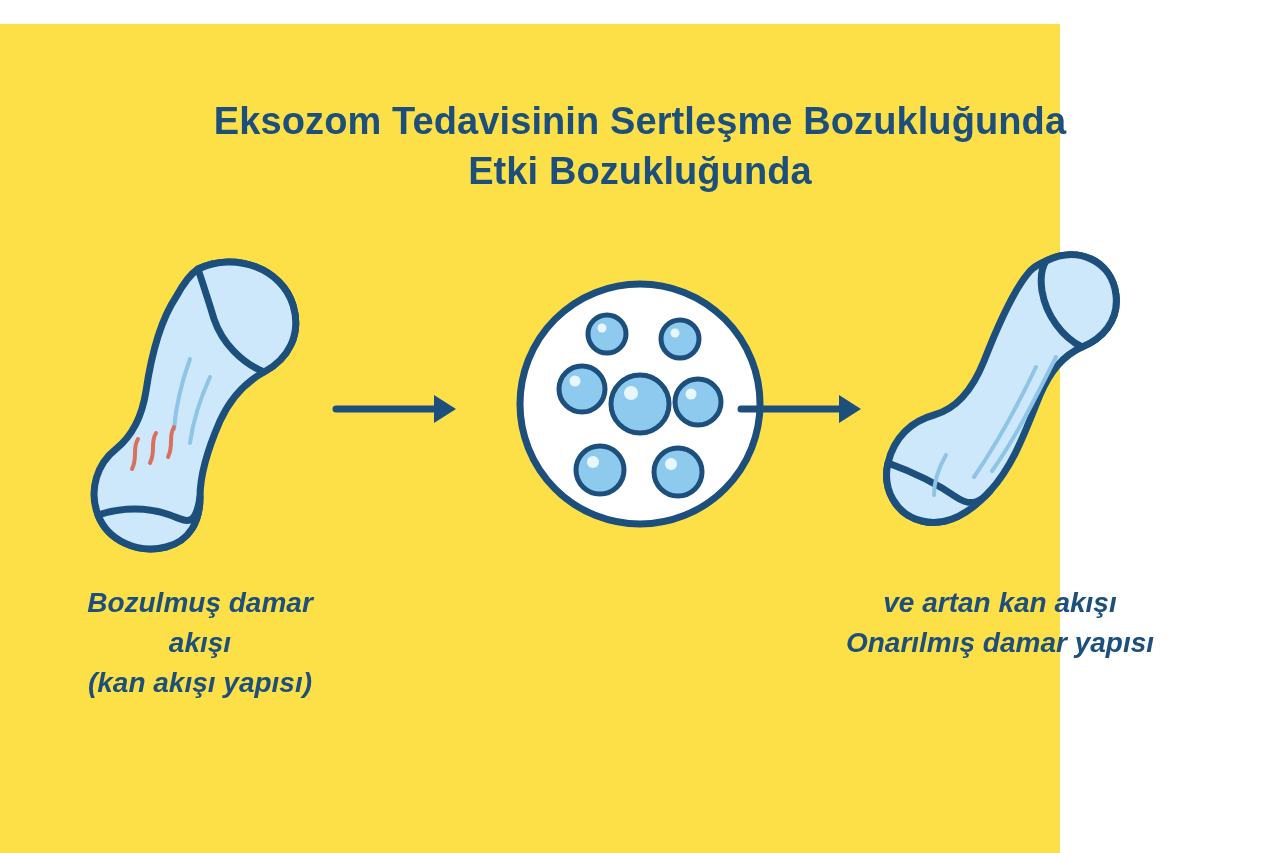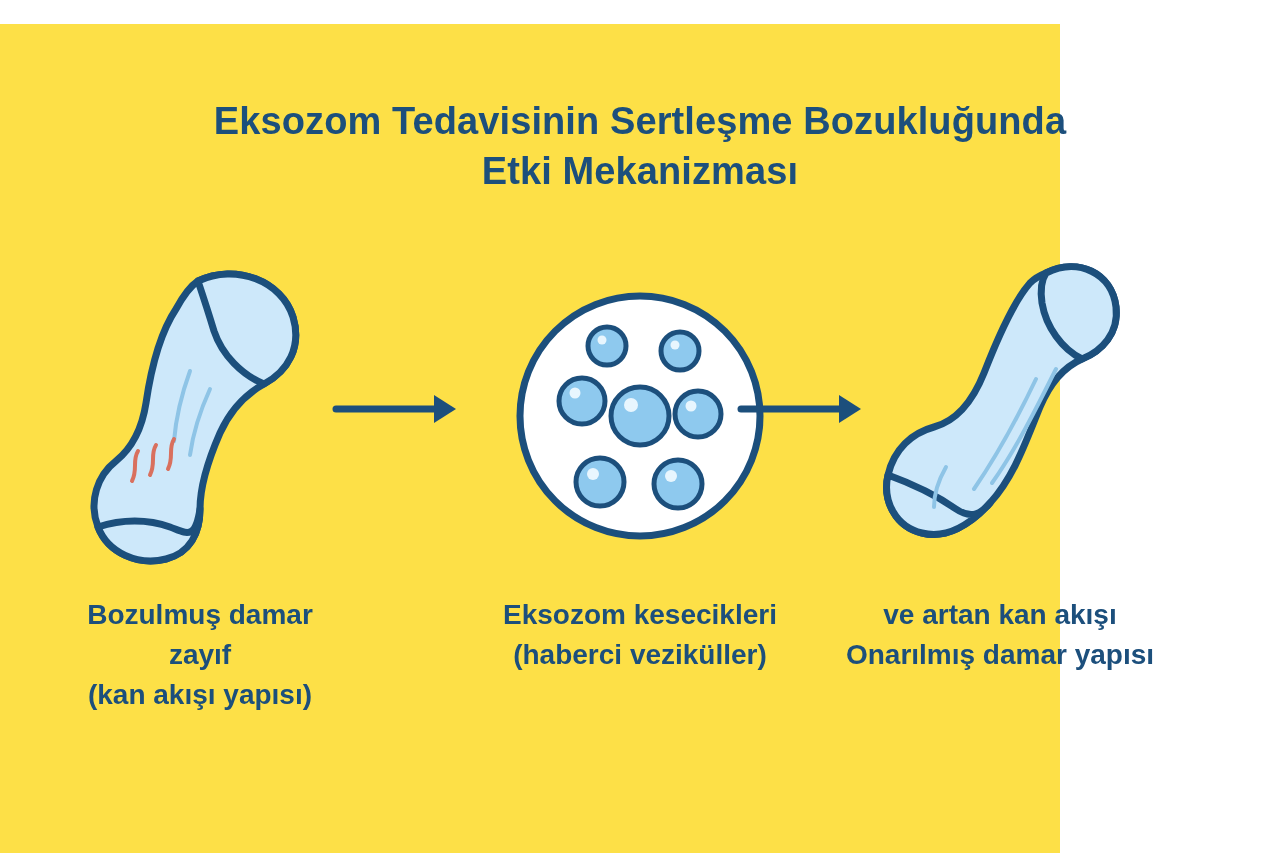--- a/index.html
+++ b/index.html
@@ -39,23 +39,24 @@
   }
   .diagram {
     position: absolute;
     top: 215px;
     left: 0;
     width: 1280px;
     height: 520px;
   }
   .stage {
     position: absolute;
-    top: 12px;
+    top: 0;
     width: 360px;
     height: 520px;
+    font-style: italic;
   }
   .stage-1 { left: 20px; }
   .stage-2 { left: 460px; }
   .stage-3 { left: 820px; }
   .art {
     height: 330px;
     display: flex;
     align-items: center;
     justify-content: center;
   }
@@ -77,21 +78,21 @@
   .arrow-1 { left: 330px; }
   .arrow-2 { left: 735px; }
 </style>
 </head>
 <body>
 
 <div class="page">
 
   <div class="title">
     <span class="line">Eksozom Tedavisinin Sertleşme Bozukluğunda</span>
-    <span class="line">Etki Mekanizması</span>
+    <span class="line">Etki Bozukluğunda</span>
   </div>
 
   <div class="diagram">
 
     <div class="stage stage-1">
       <div class="art">
         <svg width="300" height="330" viewBox="0 0 300 330">
           <g fill="#cde8fa" stroke="#1c4f7c" stroke-width="7" stroke-linejoin="round" stroke-linecap="round">
             <path d="M148 30 C186 12 232 30 243 66 C252 96 238 120 214 133
                      C196 143 180 160 170 182
@@ -113,21 +114,21 @@
           </g>
           <g fill="none" stroke="#d9705e" stroke-width="4" stroke-linecap="round">
             <path d="M82 230 c6 -12 0 -20 6 -30"></path>
             <path d="M100 224 c6 -12 0 -20 6 -30"></path>
             <path d="M118 218 c6 -12 0 -20 6 -30"></path>
           </g>
         </svg>
       </div>
       <div class="caption">
         <span class="cline">Bozulmuş damar</span>
-        <span class="cline">zayıf</span>
+        <span class="cline">akışı</span>
         <span class="cline">(kan akışı yapısı)</span>
       </div>
     </div>
 
     <div class="arrow arrow-1">
       <svg width="130" height="40" viewBox="0 0 130 40">
         <line x1="6" y1="20" x2="104" y2="20" stroke="#1c4f7c" stroke-width="7" stroke-linecap="round"></line>
         <polygon points="104,6 126,20 104,34" fill="#1c4f7c"></polygon>
       </svg>
     </div>
@@ -148,24 +149,20 @@
           <g fill="#e8f6fe">
             <circle cx="141" cy="154" r="7"></circle>
             <circle cx="85" cy="142" r="5.5"></circle>
             <circle cx="201" cy="155" r="5.5"></circle>
             <circle cx="112" cy="89" r="4.5"></circle>
             <circle cx="185" cy="94" r="4.5"></circle>
             <circle cx="103" cy="223" r="6"></circle>
             <circle cx="181" cy="225" r="6"></circle>
           </g>
         </svg>
-      </div>
-      <div class="caption">
-        <span class="cline">Eksozom kesecikleri</span>
-        <span class="cline">(haberci veziküller)</span>
       </div>
     </div>
 
     <div class="arrow arrow-2">
       <svg width="130" height="40" viewBox="0 0 130 40">
         <line x1="6" y1="20" x2="104" y2="20" stroke="#1c4f7c" stroke-width="7" stroke-linecap="round"></line>
         <polygon points="104,6 126,20 104,34" fill="#1c4f7c"></polygon>
       </svg>
     </div>
 

